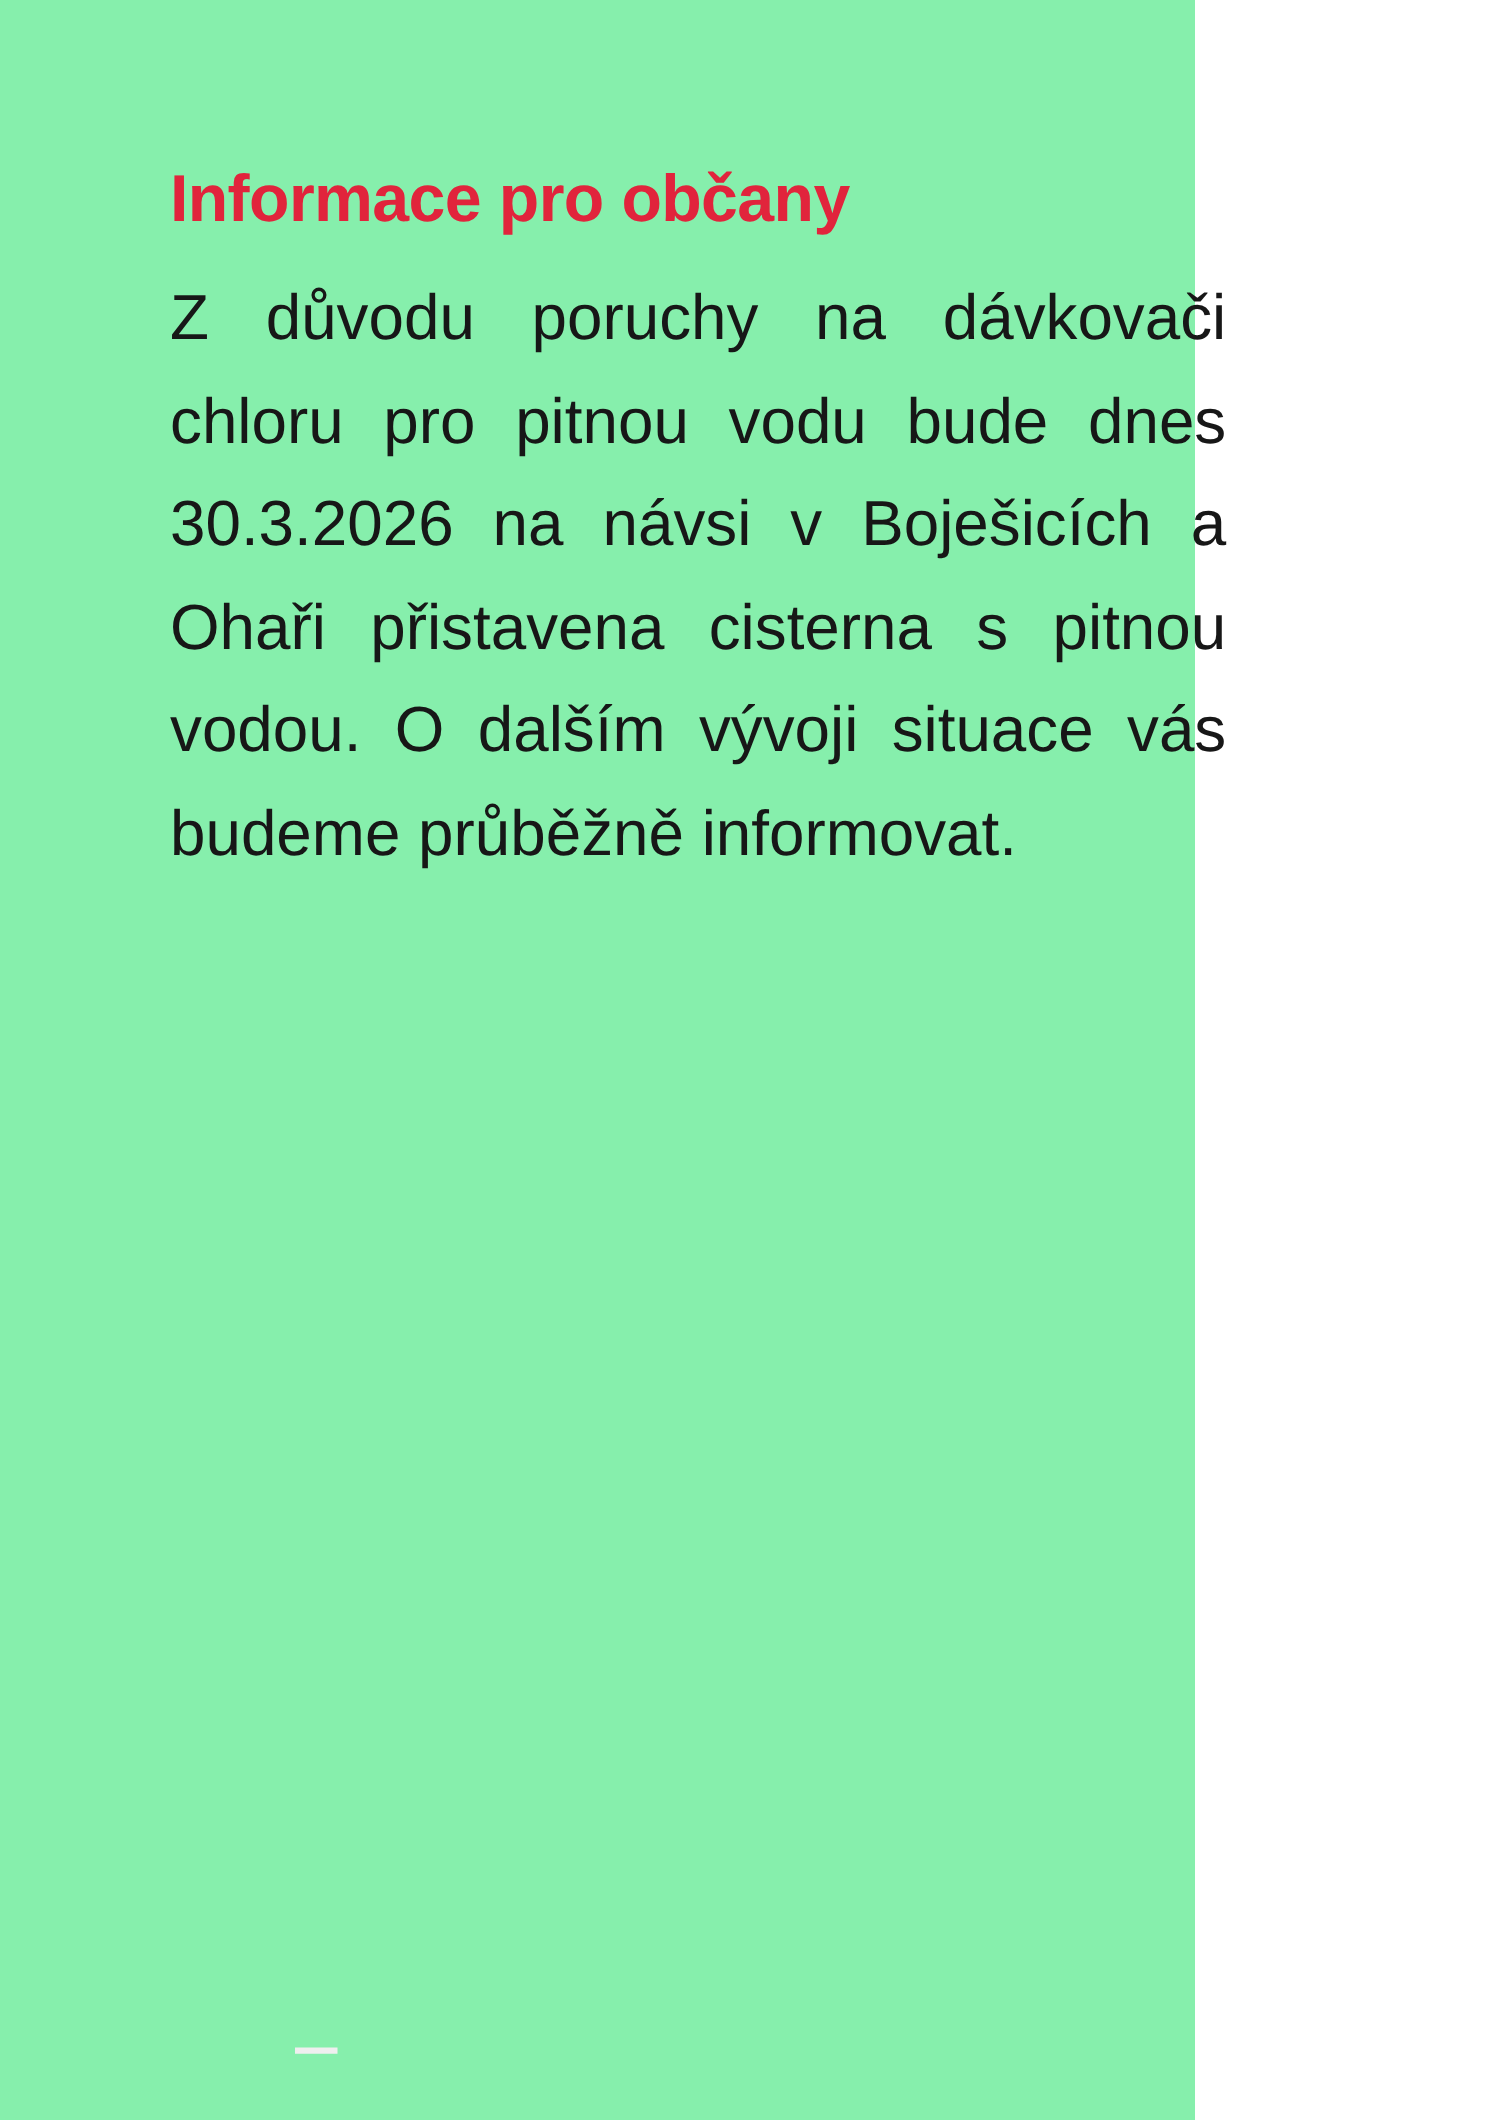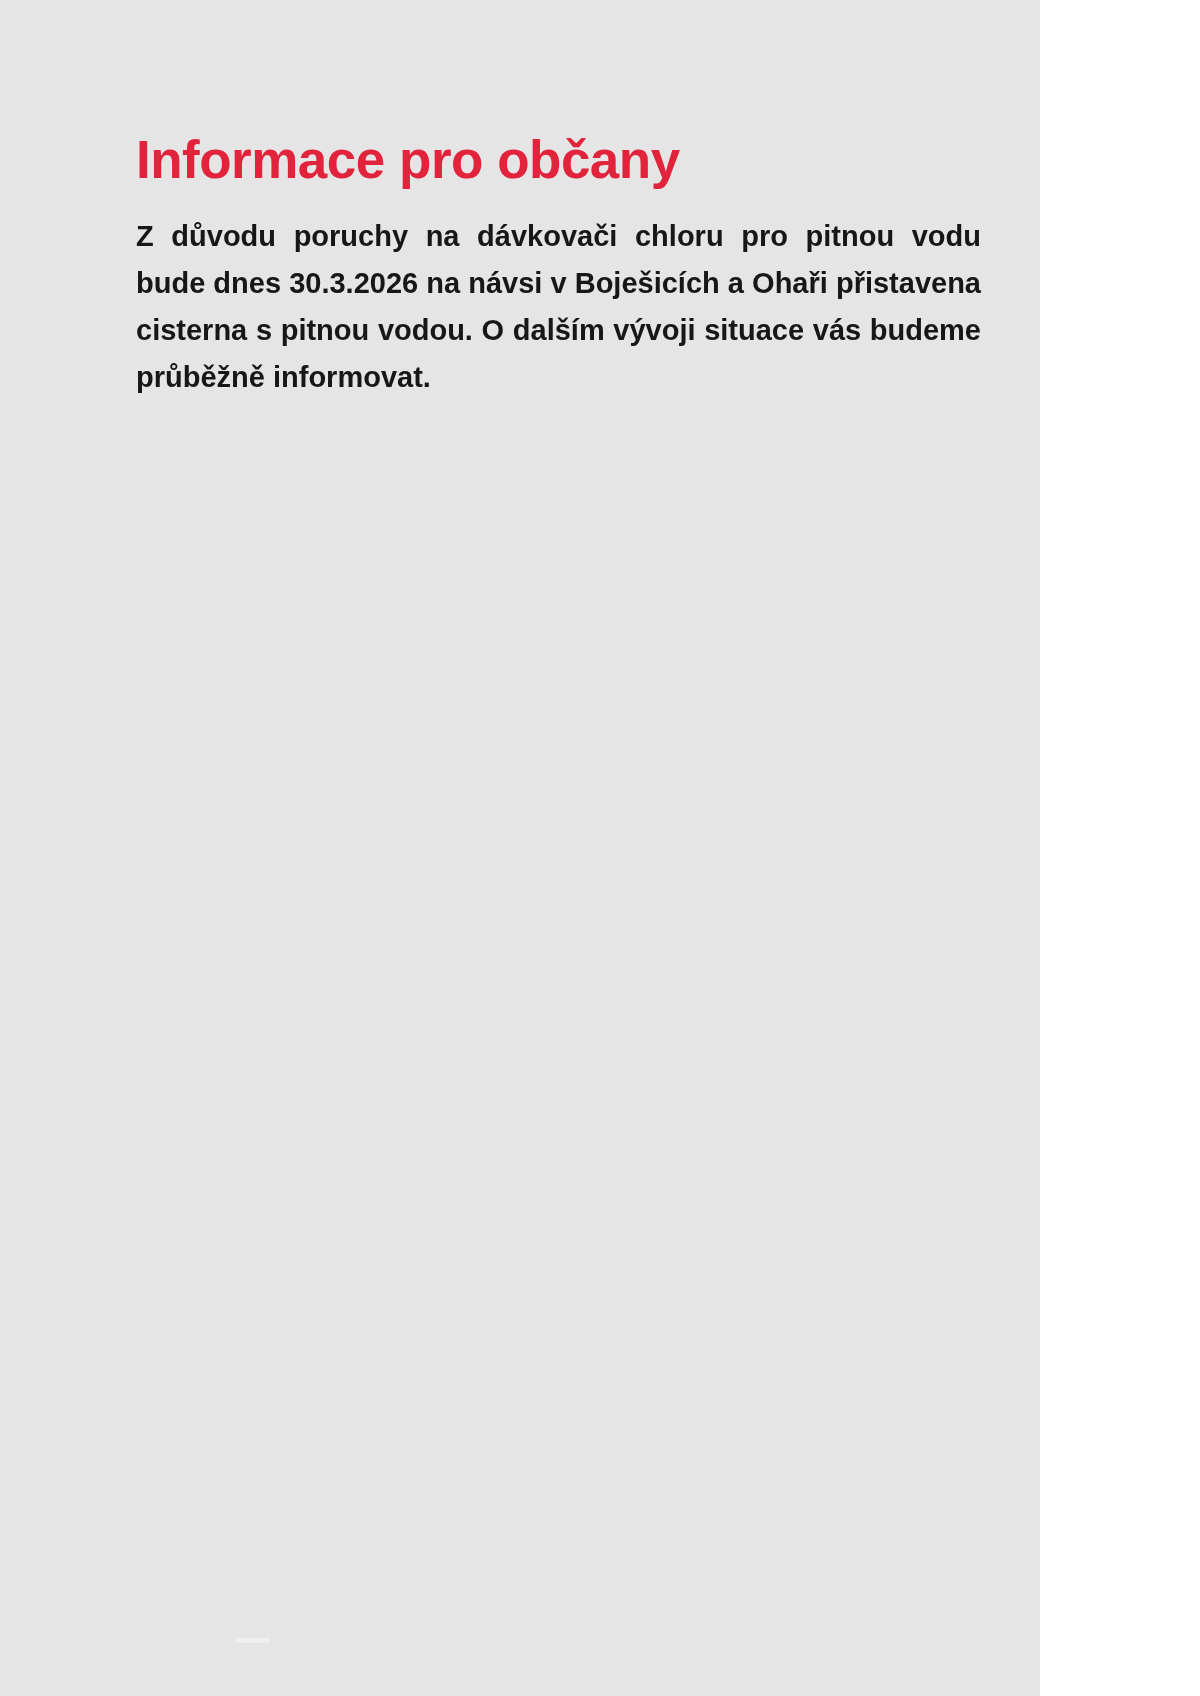--- a/index.html
+++ b/index.html
@@ -12,41 +12,41 @@
     height: 1696px;
     font-family: "Liberation Sans", sans-serif;
     color: #1a1a1a;
     position: relative;
     overflow: hidden;
   }
   .page {
     position: absolute;
     left: 0;
     top: 0;
-    width: 1040px;
+    width: 956px;
     height: 1696px;
-    background: #e5e5e5;
+    background: #86efac;
   }
   .content {
     position: absolute;
     left: 136px;
     top: 130px;
     width: 850px;
   }
   .notice-title {
     font-size: 53px;
     font-weight: bold;
     color: #e1243c;
     letter-spacing: -0.5px;
     line-height: 1.15;
     margin: 0 0 22px 0;
   }
   .notice-body {
-    font-size: 29px;
-    font-weight: bold;
+    font-size: 51px;
+    font-weight: normal;
     color: #171717;
     line-height: 1.62;
     text-align: justify;
     text-justify: inter-word;
     margin: 0;
     width: 845px;
   }
   .faint-mark {
     position: absolute;
     left: 236px;

